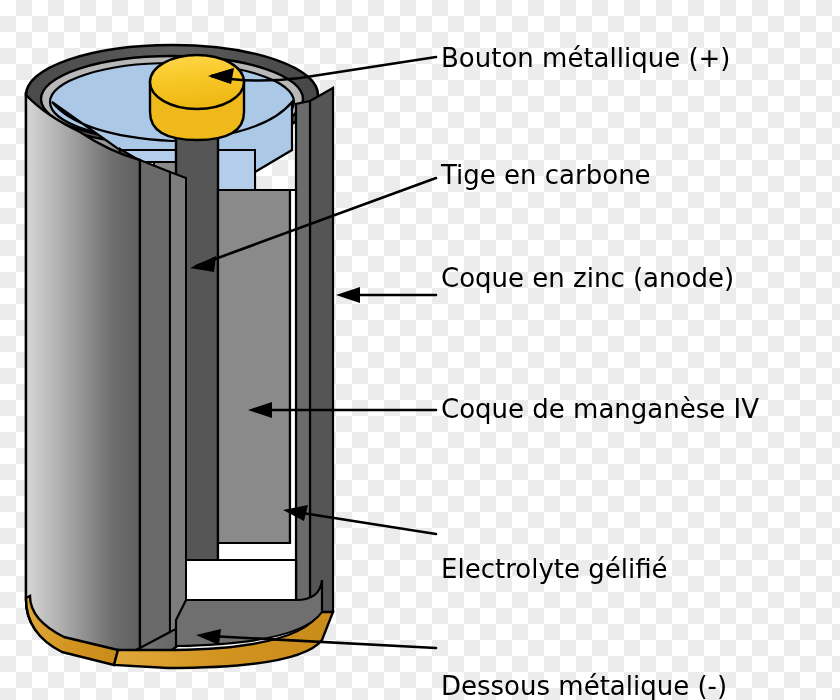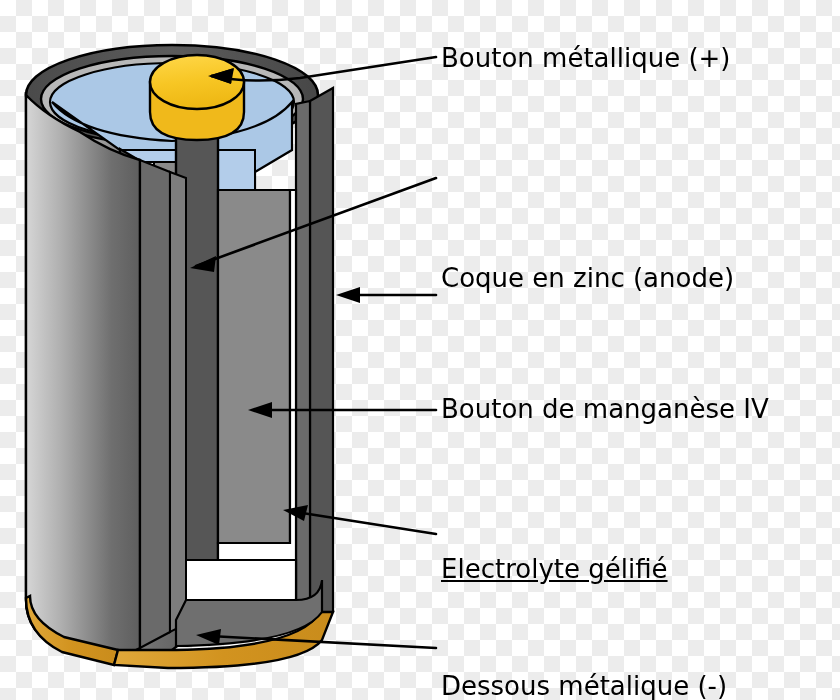--- a/index.html
+++ b/index.html
@@ -43,21 +43,21 @@
     color: #000000;
     white-space: pre;
     letter-spacing: 0px;
   }
   #label-bouton   { left: 441px; top: 42px;  }
   #label-tige     { left: 441px; top: 159px; }
   #label-coque    { left: 441px; top: 262px; }
   #label-oxyde    { left: 441px; top: 393px; }
   #label-electro  { left: 441px; top: 487px; }
   #label-dessous  { left: 441px; top: 670px; }
-  .lbl .line { display: block; text-decoration: underline; }
+  .lbl .line { display: block; }
 </style>
 </head>
 <body>
 
 <div id="stage">
 
   <svg class="diagram" viewBox="0 0 840 700" xmlns="http://www.w3.org/2000/svg">
 
     <defs>
       <linearGradient id="gradShellFront" x1="0" y1="0" x2="1" y2="0">
@@ -184,24 +184,25 @@
       <path d="M 436,534 L 296,512"></path>
       <path d="M 283,510 L 308,505 L 304,521 Z" fill="#000000" stroke="none"></path>
 
       <path d="M 436,648 L 210,636"></path>
       <path d="M 196,635 L 221,629 L 219,645 Z" fill="#000000" stroke="none"></path>
     </g>
   </svg>
 
   <div class="lbl" id="label-bouton">Bouton métallique (+)</div>
 
+  <div class="lbl" id="label-tige">Tige en carbone</div>
 
   <div class="lbl" id="label-coque">Coque en zinc (anode)</div>
 
-  <div class="lbl" id="label-oxyde">Bouton de manganèse IV</div>
+  <div class="lbl" id="label-oxyde">Coque de manganèse IV</div>
 
   <div class="lbl" id="label-electro">
     <span class="line">Electrolyte gélifié</span>
     
   </div>
 
   <div class="lbl" id="label-dessous">Dessous métalique (-)</div>
 
 </div>
 

